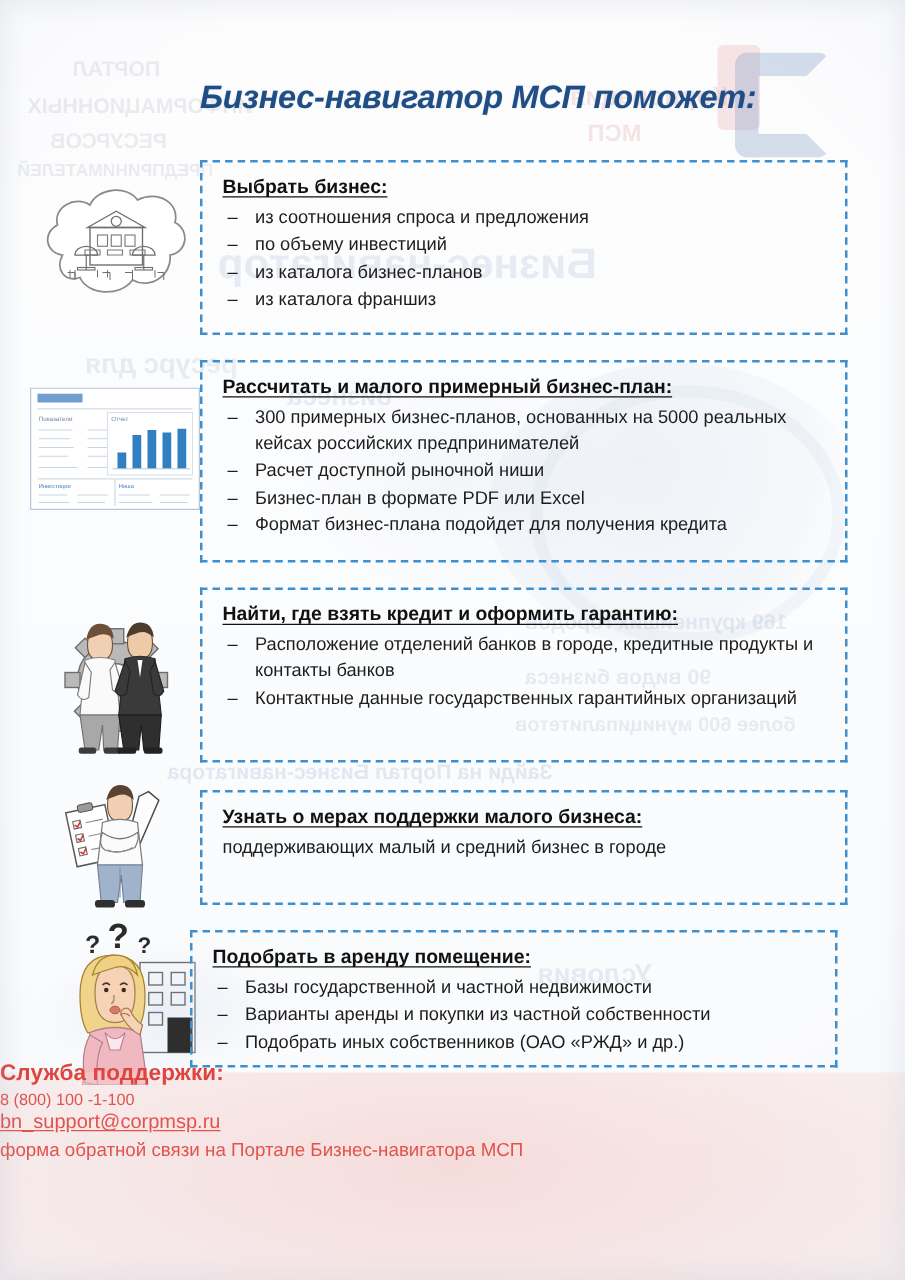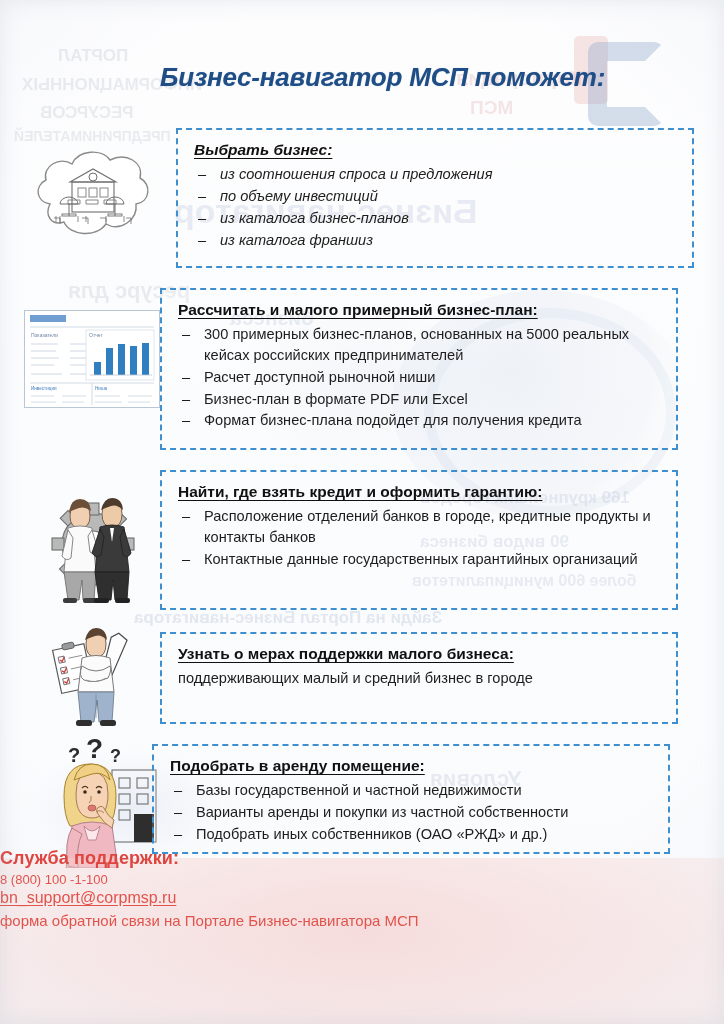--- a/index.html
+++ b/index.html
@@ -429,21 +429,21 @@
       <path d="M20 90 q20 -8 40 0 l6 42 h-52 z" fill="#f0b9c1" stroke="#b5808c" stroke-width="1"></path>
       <path d="M32 90 q8 10 16 0 l-4 14 h-8 z" fill="#fce8ec" stroke="#b5808c" stroke-width="0.9"></path>
 
       <path d="M60 92 q-8 -4 -14 -14 q-3 -5 1 -7 q4 -2 6 3 q3 6 9 10 z" fill="#f6d3b4" stroke="#a87a55" stroke-width="1"></path>
       <path d="M44 76 q4 -3 8 1" stroke="#a87a55" stroke-width="0.9" fill="none"></path>
 
       <path d="M20 92 q-8 14 -4 38 l10 2 q-2 -22 4 -34 z" fill="#f0b9c1" stroke="#b5808c" stroke-width="1"></path>
     </svg>
   </div>
 
-  <div class="block" style="left:176px; top:128px; width:518px; height:140px;font-style:italic;">
+  <div class="block" style="left:160px; top:128px; width:518px; height:140px;">
     <div class="block-heading">Выбрать бизнес:</div>
     <ul class="bullets">
       <li><span class="dash">–</span><span>из соотношения спроса и предложения</span></li>
       <li><span class="dash">–</span><span>по объему инвестиций</span></li>
       <li><span class="dash">–</span><span>из каталога бизнес-планов</span></li>
       <li><span class="dash">–</span><span>из каталога франшиз</span></li>
     </ul>
   </div>
 
   <div class="block" style="left:160px; top:288px; width:518px; height:162px;">

